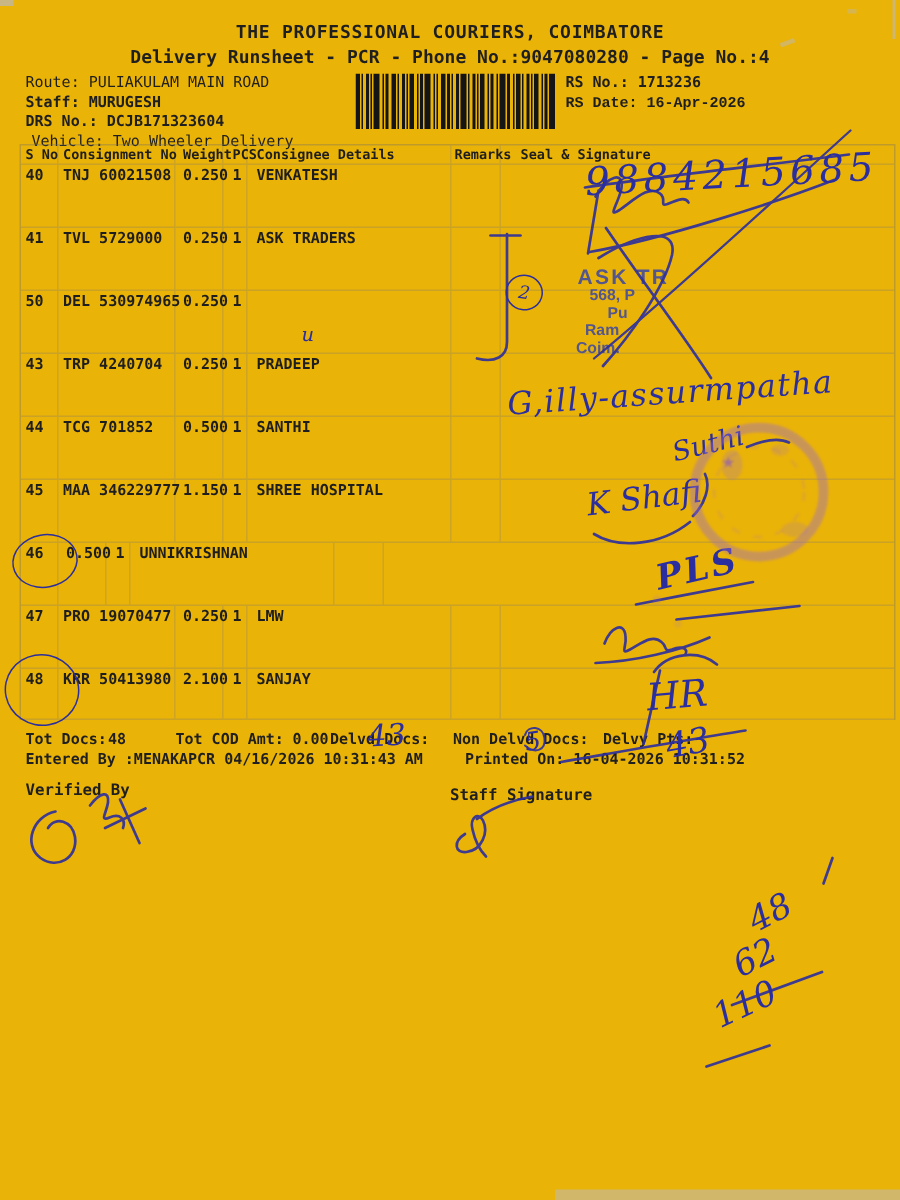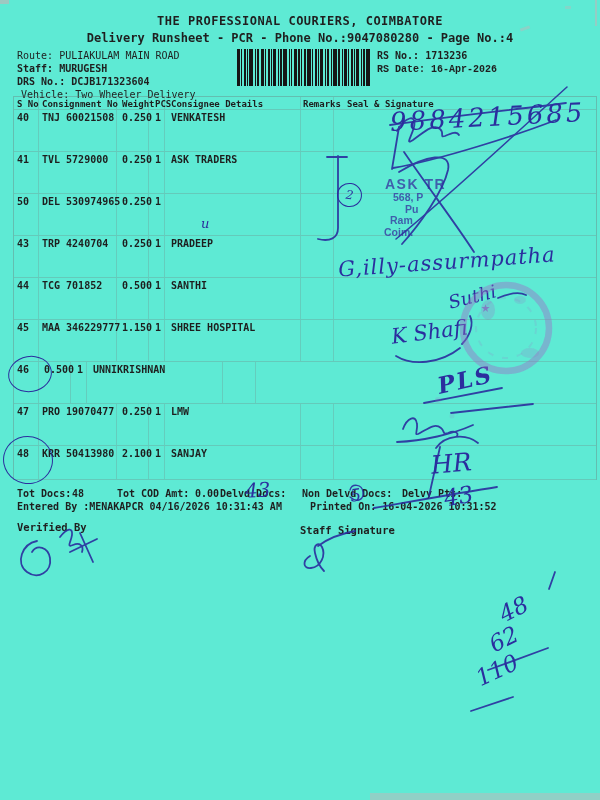--- a/index.html
+++ b/index.html
@@ -1,16 +1,16 @@
 <!DOCTYPE html>
 <html><head>
 <meta charset="utf-8">
 <style>
   html,body{margin:0;padding:0;background:#e8e8e8;}
-  .page{position:relative;width:600px;height:800px;background:#5eead4;overflow:hidden;
+  .page{position:relative;width:600px;height:800px;background:#eab308;overflow:hidden;
         font-family:"DejaVu Sans Mono",monospace;color:#1e1e1e;}
   .abs{position:absolute;white-space:nowrap;}
   .print{font-family:"DejaVu Sans Mono",monospace;color:#1f1f1f;}
   .b{font-weight:700;}
   .sb{font-weight:600;}
   
   .company{left:0;top:14px;width:600px;text-align:center;font-size:12px;font-weight:700;letter-spacing:.5px;}
   .subtitle{left:0;top:31px;width:600px;text-align:center;font-size:12px;font-weight:700;}
   
   .rtable{position:absolute;left:13px;top:96px;width:584px;border:1px solid rgba(110,110,110,.35);

